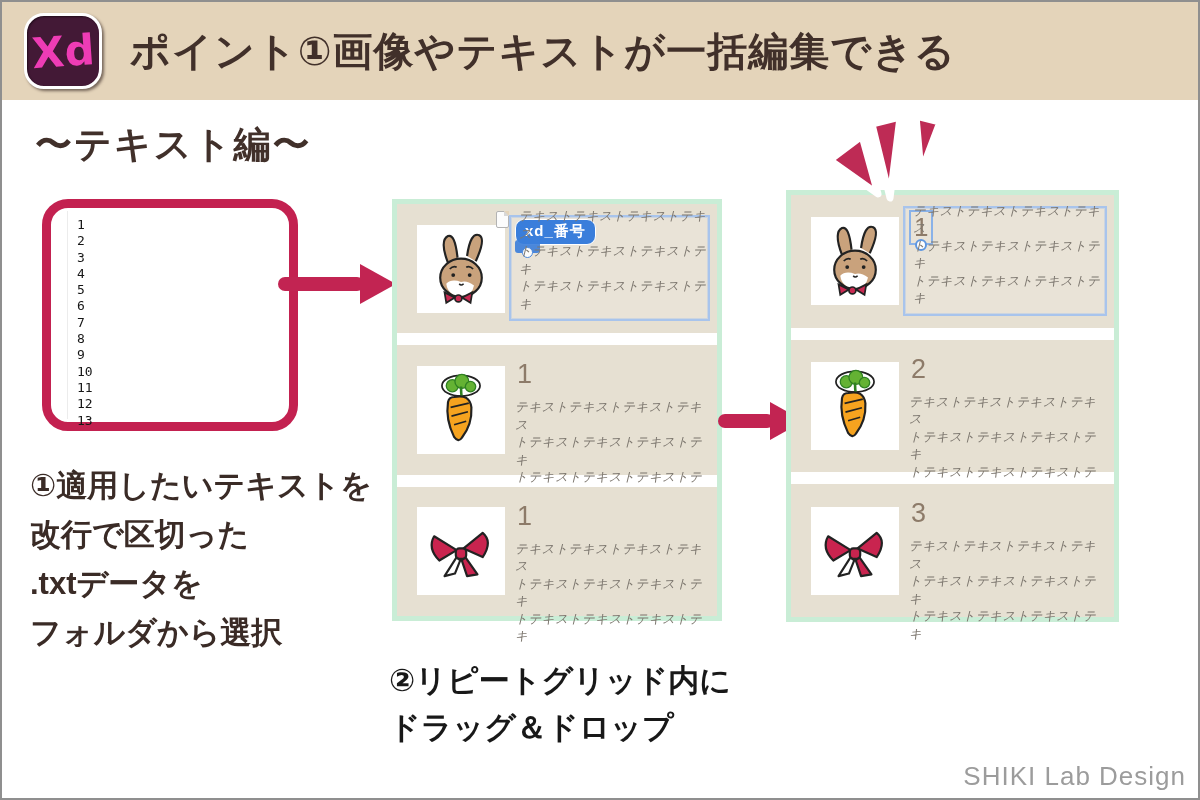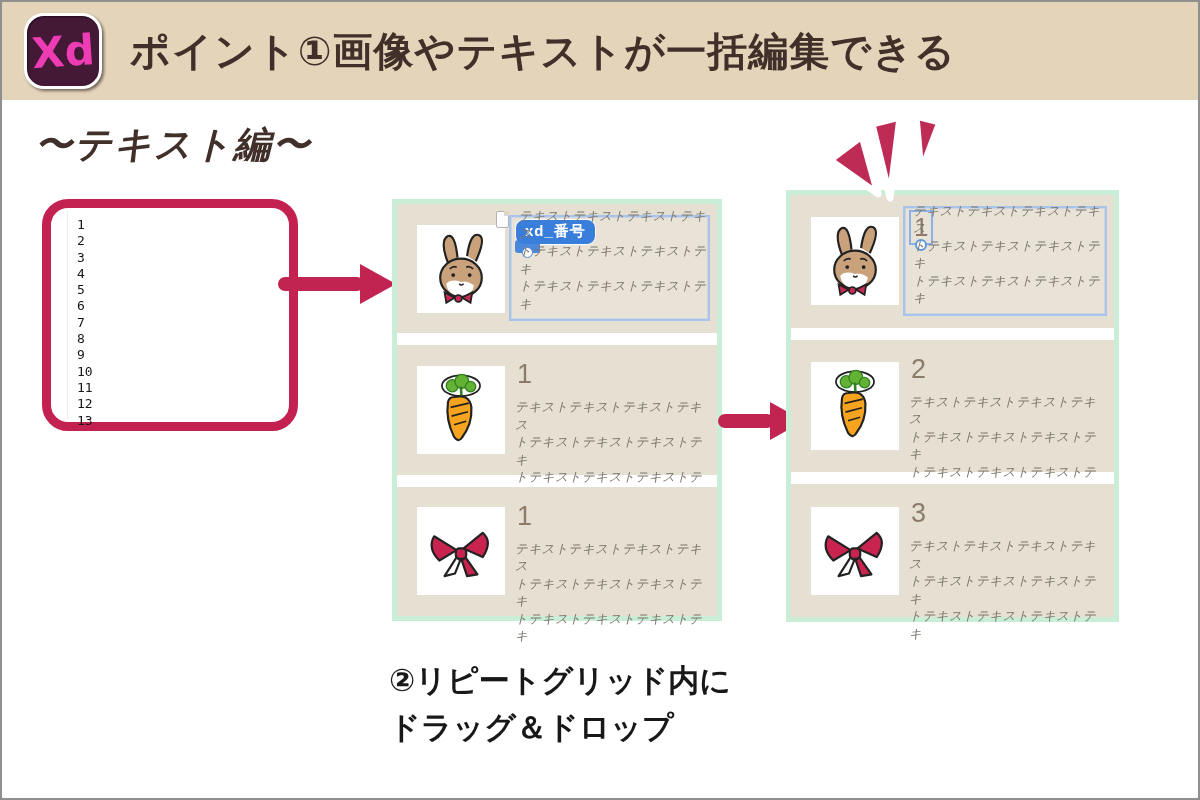--- a/index.html
+++ b/index.html
@@ -18,21 +18,21 @@
     display:flex; align-items:center; justify-content:center;
   }
   .logo-text { color:#ee3cb5; font-size:42px; font-weight:bold; transform:rotate(-4deg);
     font-family:"DejaVu Sans",sans-serif; }
   .title {
     position:absolute; left:128px; top:0; height:98px; display:flex; align-items:center;
     font-size:40px; font-weight:800; color:#41302a; letter-spacing:1px;
   }
   
   .subtitle { position:absolute; left:33px; top:118px; font-size:37px; font-weight:800;
-    color:#41302a; letter-spacing:2px;font-style:italic; }
+    color:#41302a; letter-spacing:2px; }
   
   .txtbox {
     position:absolute; left:40px; top:197px; width:256px; height:232px;
     background:#ffffff; border:9px solid #c32150; border-radius:26px;
   }
   .txtbox::before { content:""; position:absolute; left:16px; top:3px; bottom:3px;
     width:1px; background:#ececec; }
   .txtlines {
     position:absolute; left:26px; top:9px;
     font-family:"DejaVu Sans Mono","Liberation Mono",monospace;
@@ -278,17 +278,22 @@
       </div>
       <div class="txtarea">
         <div class="cardnum">3</div>
         <div class="phlines">テキストテキストテキストテキス
 トテキストテキストテキストテキ
 トテキストテキストテキストテキ</div>
       </div>
     </div>
   </div>
 
+  <div class="caption cap1">①適用したいテキストを
+改行で区切った
+.txtデータを
+フォルダから選択</div>
   <div class="caption cap2">②リピートグリッド内に
 ドラッグ＆ドロップ</div>
 
+  <div class="credit">SHIKI Lab Design</div>
 
 </div>
 
 </body></html>

